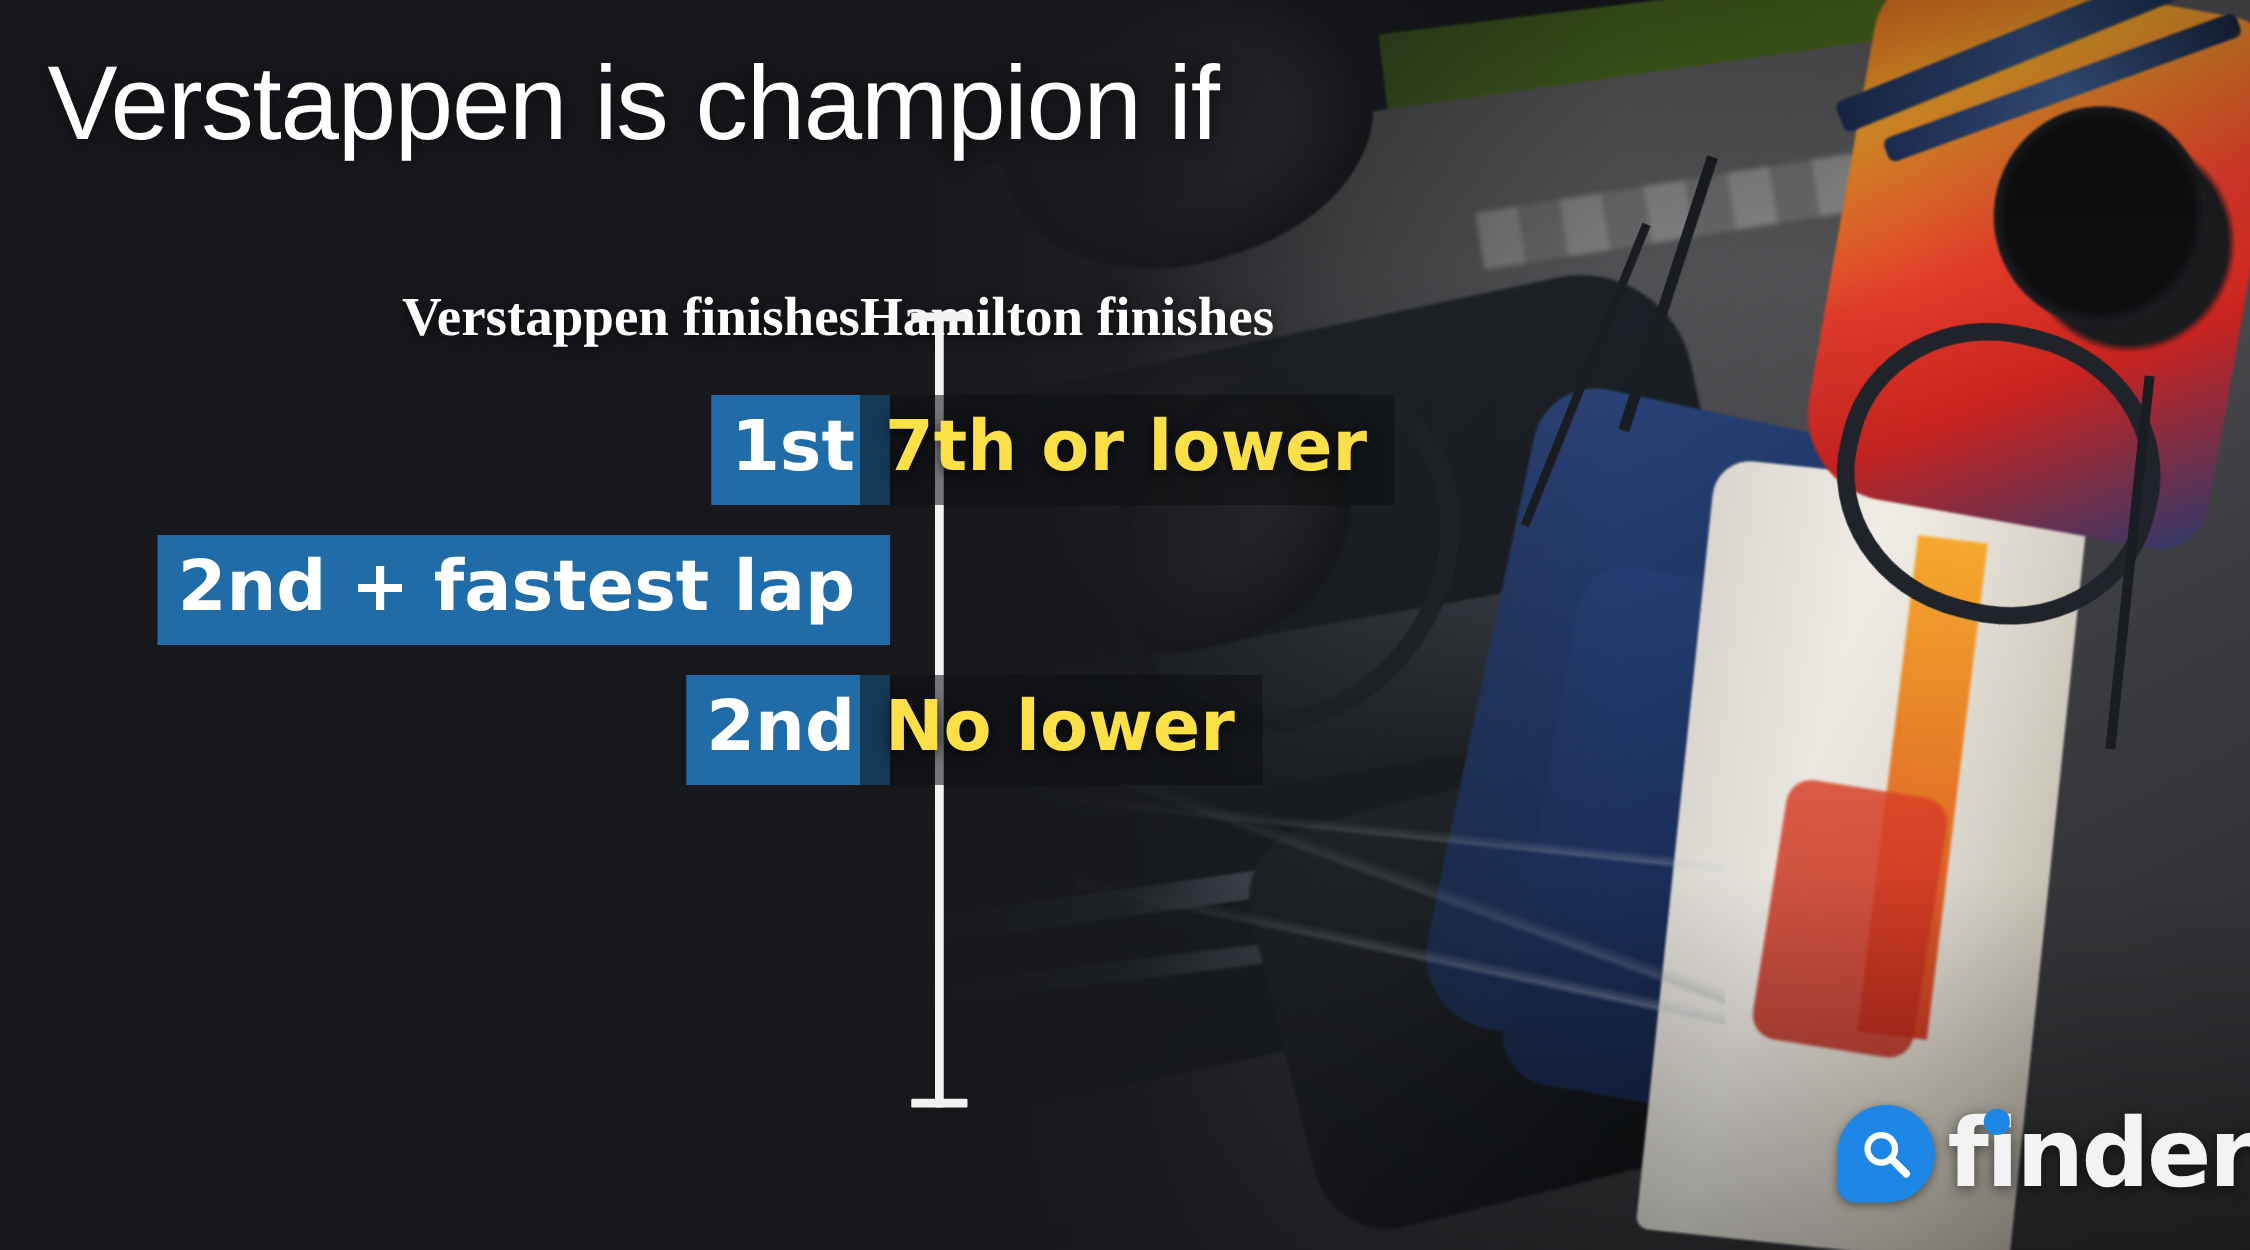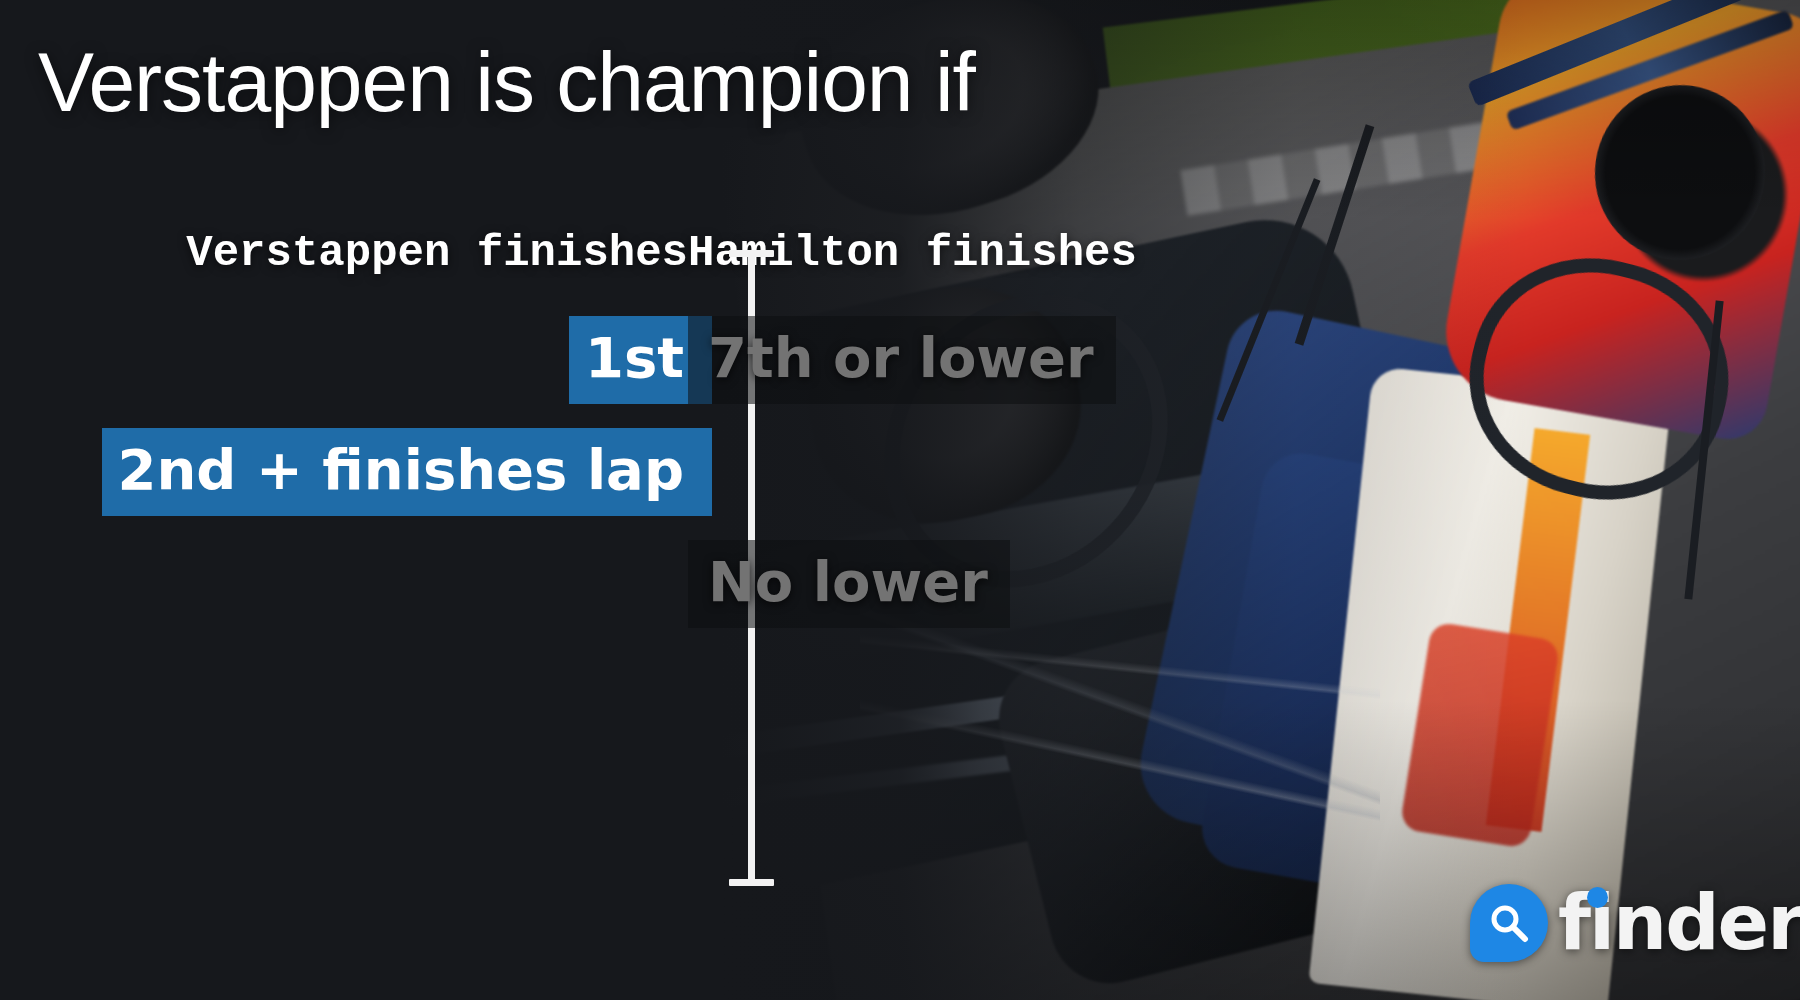--- a/index.html
+++ b/index.html
@@ -152,21 +152,21 @@
   .title{
     position:absolute;left:38px;top:40px;
     font-family:"Liberation Sans","DejaVu Sans",sans-serif;
     font-size:84px;line-height:1;font-weight:400;color:#ffffff;
     letter-spacing:-1px;white-space:nowrap;
     text-shadow:0 2px 14px rgba(0,0,0,.55);
   }
 
   .hdr{
     position:absolute;top:228px;
-    font-family:Liberation Mono, monospace;
+    font-family:Liberation Serif, serif;
     font-size:44px;font-weight:700;color:#ffffff;white-space:nowrap;
     text-shadow:0 2px 10px rgba(0,0,0,.6);
     text-align:right;
   }
   .hdr-left{right:1112px;}      
   .hdr-right{left:688px;}
 
   .divider{
     position:absolute;left:748px;top:250px;width:7px;height:636px;
     background:#f2f2f2;border-radius:1px;
@@ -187,21 +187,21 @@
     color:#ffffff;
     font-family:"DejaVu Sans","Liberation Sans",sans-serif;
     font-weight:700;font-size:56px;line-height:1;
     padding:14px 28px 18px 16px;
     white-space:nowrap;
   }
   .cell-right{
     position:absolute;left:688px;
     display:inline-block;
     background:rgba(12,14,17,.55);
-    color:#737373;
+    color:#fde047;
     font-family:"DejaVu Sans","Liberation Sans",sans-serif;
     font-weight:700;font-size:56px;line-height:1;
     padding:14px 22px 18px 20px;
     white-space:nowrap;
     text-shadow:0 2px 10px rgba(0,0,0,.7);
   }
 
   
   .logo{position:absolute;left:1470px;top:880px;height:86px;display:flex;align-items:center;gap:10px;}
   .logo-mark{
@@ -268,24 +268,25 @@
 
     <div class="rows">
 
       <div class="row">
         <span class="cell-left">1st</span>
         <span class="cell-right">7th or lower</span>
       </div>
 
 
       <div class="row">
-        <span class="cell-left">2nd + finishes lap</span>
+        <span class="cell-left">2nd + fastest lap</span>
       </div>
 
       <div class="row">
+        <span class="cell-left">2nd</span>
         <span class="cell-right">No lower</span>
       </div>
 
     </div>
 
     <div class="logo">
       <span class="logo-mark">
         <svg width="46" height="46" viewBox="0 0 46 46" aria-hidden="true">
           <circle cx="19" cy="19" r="11" fill="none" stroke="#ffffff" stroke-width="5"></circle>
           <line x1="27" y1="27" x2="39" y2="39" stroke="#ffffff" stroke-width="6" stroke-linecap="round"></line>

